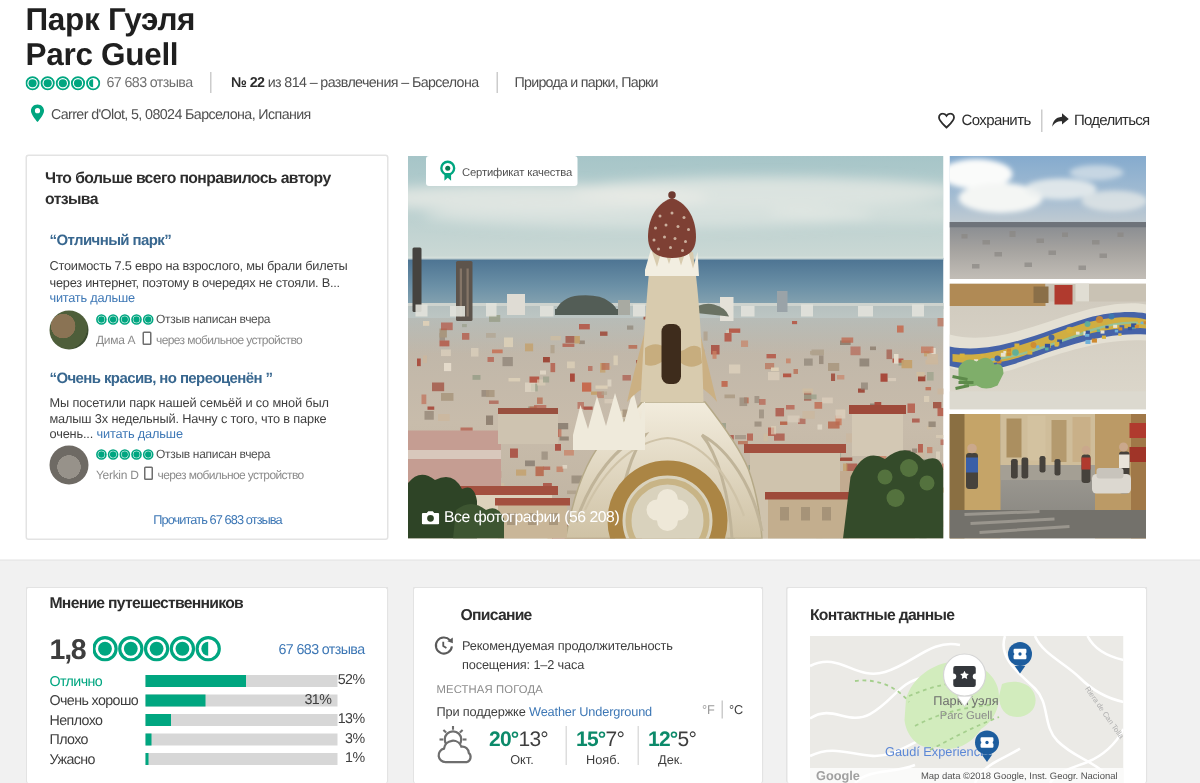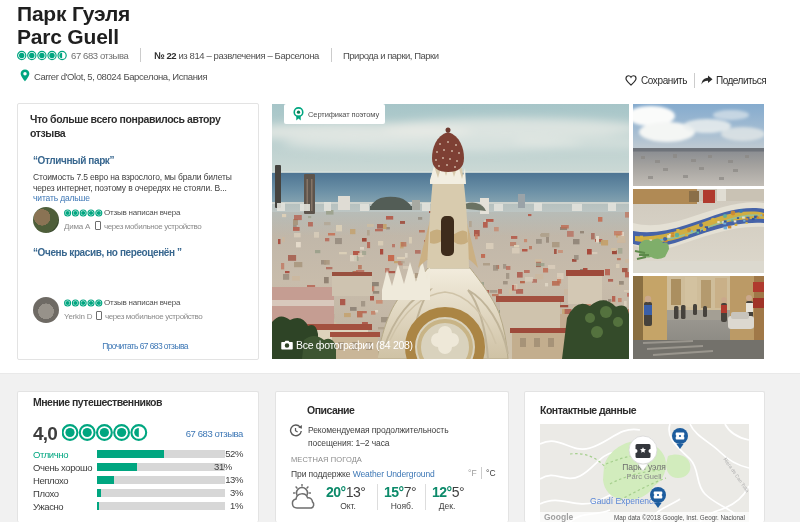--- a/index.html
+++ b/index.html
@@ -68,20 +68,21 @@
       <circle cx="27.0" cy="4.0" r="2.1" fill="#00a680"></circle>
       <circle cx="34.8" cy="4.0" r="3.0" fill="none" stroke="#00a680" stroke-width="1.1"></circle>
       <circle cx="34.8" cy="4.0" r="2.1" fill="#00a680"></circle>
     </svg>
 <div class="abs" style="left:104px;top:208px;font-size:8px;letter-spacing:-0.2px;color:#4f4f4f;">Отзыв написан вчера</div>
 <div class="abs" style="left:64px;top:222px;font-size:8px;letter-spacing:-0.2px;color:#8b8b8b;">Дима А</div>
 <div class="abs" style="left:95px;top:221px;width:6px;height:9px;border:1px solid #6e6e6e;border-radius:1px;"></div>
 <div class="abs" style="left:104px;top:222px;font-size:8px;letter-spacing:-0.4px;color:#8b8b8b;">через мобильное устройство</div>
 
 <div class="abs" style="left:33px;top:247px;font-size:10px;letter-spacing:-0.4px;font-weight:bold;color:#38678f;">“Очень красив, но переоценён ”</div>
+<div class="abs" style="left:33px;top:263px;font-size:8.5px;letter-spacing:-0.1px;line-height:10.5px;color:#3e3e3e;">Мы посетили парк нашей семьёй и со мной был<br>малыш 3х недельный. Начну с того, что в парке<br>очень... <span style="color:#3d77b5;">читать дальше</span></div>
 <div class="abs" style="left:33px;top:297px;width:26px;height:26px;border-radius:50%;background:
 radial-gradient(circle at 50% 55%, #97928a 0 40%, #6e6a64 41% 75%, #55524d 76%);"></div>
 <svg class="abs" style="left:64px;top:299px;" width="40" height="8">
       <circle cx="3.6" cy="4.0" r="3.0" fill="none" stroke="#00a680" stroke-width="1.1"></circle>
       <circle cx="3.6" cy="4.0" r="2.1" fill="#00a680"></circle>
       <circle cx="11.4" cy="4.0" r="3.0" fill="none" stroke="#00a680" stroke-width="1.1"></circle>
       <circle cx="11.4" cy="4.0" r="2.1" fill="#00a680"></circle>
       <circle cx="19.2" cy="4.0" r="3.0" fill="none" stroke="#00a680" stroke-width="1.1"></circle>
       <circle cx="19.2" cy="4.0" r="2.1" fill="#00a680"></circle>
       <circle cx="27.0" cy="4.0" r="3.0" fill="none" stroke="#00a680" stroke-width="1.1"></circle>
@@ -644,26 +645,26 @@
         <circle cx="325" cy="228" r="6"></circle>
       </g>
 </svg>
 
 <div class="abs" style="left:284px;top:104px;width:101px;height:20px;background:#fff;border-radius:2px;"></div>
 <svg class="abs" style="left:292px;top:106px;" width="13" height="16" viewBox="0 0 14 16">
 <circle cx="7" cy="6" r="4.6" fill="none" stroke="#00a680" stroke-width="1.7"></circle>
 <circle cx="7" cy="6" r="1.8" fill="#0a7a52"></circle>
 <path d="M4.6 9.5 L4.6 15 L7 12.8 L9.4 15 L9.4 9.5 Z" fill="#00a680"></path>
 </svg>
-<div class="abs" style="left:308px;top:110px;font-size:7.5px;letter-spacing:-0.1px;color:#4f4f4f;">Сертификат поэтому</div>
+<div class="abs" style="left:308px;top:110px;font-size:7.5px;letter-spacing:-0.1px;color:#4f4f4f;">Сертификат качества</div>
 
 <svg class="abs" style="left:281px;top:340px;" width="12" height="10" viewBox="0 0 24 20">
       <path d="M2 4 h5 l2 -2.5 h6 l2 2.5 h5 a1.5 1.5 0 0 1 1.5 1.5 v12 a1.5 1.5 0 0 1 -1.5 1.5 h-20 a1.5 1.5 0 0 1 -1.5 -1.5 v-12 A1.5 1.5 0 0 1 2 4 Z M12 15.5 a4.5 4.5 0 1 0 0 -9 a4.5 4.5 0 0 0 0 9 Z" fill="#fff"></path>
     </svg>
-<div class="abs" style="left:296px;top:339px;font-size:10.5px;letter-spacing:-0.3px;color:#fff;">Все фотографии (84 208)</div>
+<div class="abs" style="left:296px;top:339px;font-size:10.5px;letter-spacing:-0.3px;color:#fff;">Все фотографии (56 208)</div>
 
 <svg class="abs" style="left:633px;top:104px;" width="131" height="82" viewBox="0 0 131 82">
 <defs>
         <linearGradient id="t1s" x1="0" y1="0" x2="0" y2="1">
 <stop offset="0" stop-color="#85abce"></stop>
           <stop offset="0.55" stop-color="#a3bcd2"></stop>
           <stop offset="1" stop-color="#c5cdd2"></stop>
         </linearGradient>
 <linearGradient id="t1c" x1="0" y1="0" x2="0" y2="1">
 <stop offset="0" stop-color="#868a90"></stop>
@@ -819,21 +820,21 @@
 <rect y="64" width="131" height="19" fill="#73716b"></rect>
 <path d="M10 67 L60 65 M14 73 L70 70 M20 79 L80 75" stroke="#9a968e" stroke-width="2"></path>
 </svg>
 
 <div class="grey"></div>
 <div class="card" style="left:17px;top:391px;width:242px;height:131px;border-bottom:none;"></div>
 <div class="card" style="left:275px;top:391px;width:234px;height:131px;border-bottom:none;"></div>
 <div class="card" style="left:524px;top:391px;width:241px;height:131px;border-bottom:none;"></div>
 
 <div class="abs ct" style="left:33px;top:396px;">Мнение путешественников</div>
-<div class="abs" style="left:33px;top:423px;font-size:19px;letter-spacing:-0.8px;font-weight:bold;color:#3e3e3e;">4,0</div>
+<div class="abs" style="left:33px;top:423px;font-size:19px;letter-spacing:-0.8px;font-weight:bold;color:#3e3e3e;">1,8</div>
 <svg class="abs" style="left:62px;top:424px;" width="90" height="17">
       <circle cx="8.0" cy="8.5" r="7.4" fill="none" stroke="#00a680" stroke-width="2.1"></circle>
       <circle cx="8.0" cy="8.5" r="4.6" fill="#00a680"></circle>
       <circle cx="25.2" cy="8.5" r="7.4" fill="none" stroke="#00a680" stroke-width="2.1"></circle>
       <circle cx="25.2" cy="8.5" r="4.6" fill="#00a680"></circle>
       <circle cx="42.4" cy="8.5" r="7.4" fill="none" stroke="#00a680" stroke-width="2.1"></circle>
       <circle cx="42.4" cy="8.5" r="4.6" fill="#00a680"></circle>
       <circle cx="59.6" cy="8.5" r="7.4" fill="none" stroke="#00a680" stroke-width="2.1"></circle>
       <circle cx="59.6" cy="8.5" r="4.6" fill="#00a680"></circle>
       <circle cx="76.8" cy="8.5" r="7.4" fill="none" stroke="#00a680" stroke-width="2.1"></circle>
@@ -843,21 +844,21 @@
 <div class="abs" style="left:33px;top:449px;font-size:9.5px;letter-spacing:-0.4px;color:#00a680;">Отлично</div>
 <div class="abs" style="left:33px;top:462px;font-size:9.5px;letter-spacing:-0.4px;color:#3e3e3e;">Очень хорошо</div>
 <div class="abs" style="left:33px;top:475px;font-size:9.5px;letter-spacing:-0.4px;color:#3e3e3e;">Неплохо</div>
 <div class="abs" style="left:33px;top:488px;font-size:9.5px;letter-spacing:-0.4px;color:#3e3e3e;">Плохо</div>
 <div class="abs" style="left:33px;top:501px;font-size:9.5px;letter-spacing:-0.4px;color:#3e3e3e;">Ужасно</div>
 <div class="abs" style="left:97px;top:450px;width:128px;height:8px;background:#d7d7d7;"></div>
 <div class="abs" style="left:97px;top:450px;width:67px;height:8px;background:#00a680;"></div>
 <div class="abs" style="left:203px;top:448px;width:40px;text-align:right;font-size:9.5px;letter-spacing:-0.4px;color:#3e3e3e;">52%</div>
 <div class="abs" style="left:97px;top:463px;width:128px;height:8px;background:#d7d7d7;"></div>
 <div class="abs" style="left:97px;top:463px;width:40px;height:8px;background:#00a680;"></div>
-<div class="abs" style="left:203px;top:461px;width:40px;text-align:center;font-size:9.5px;letter-spacing:-0.4px;color:#3e3e3e;">31%</div>
+<div class="abs" style="left:203px;top:461px;width:40px;text-align:left;font-size:9.5px;letter-spacing:-0.4px;color:#3e3e3e;">31%</div>
 <div class="abs" style="left:97px;top:476px;width:128px;height:8px;background:#d7d7d7;"></div>
 <div class="abs" style="left:97px;top:476px;width:17px;height:8px;background:#00a680;"></div>
 <div class="abs" style="left:203px;top:474px;width:40px;text-align:right;font-size:9.5px;letter-spacing:-0.4px;color:#3e3e3e;">13%</div>
 <div class="abs" style="left:97px;top:489px;width:128px;height:8px;background:#d7d7d7;"></div>
 <div class="abs" style="left:97px;top:489px;width:4px;height:8px;background:#00a680;"></div>
 <div class="abs" style="left:203px;top:487px;width:40px;text-align:right;font-size:9.5px;letter-spacing:-0.4px;color:#3e3e3e;">3%</div>
 <div class="abs" style="left:97px;top:502px;width:128px;height:8px;background:#d7d7d7;"></div>
 <div class="abs" style="left:97px;top:502px;width:2px;height:8px;background:#00a680;"></div>
 <div class="abs" style="left:203px;top:500px;width:40px;text-align:right;font-size:9.5px;letter-spacing:-0.4px;color:#3e3e3e;">1%</div>
 

